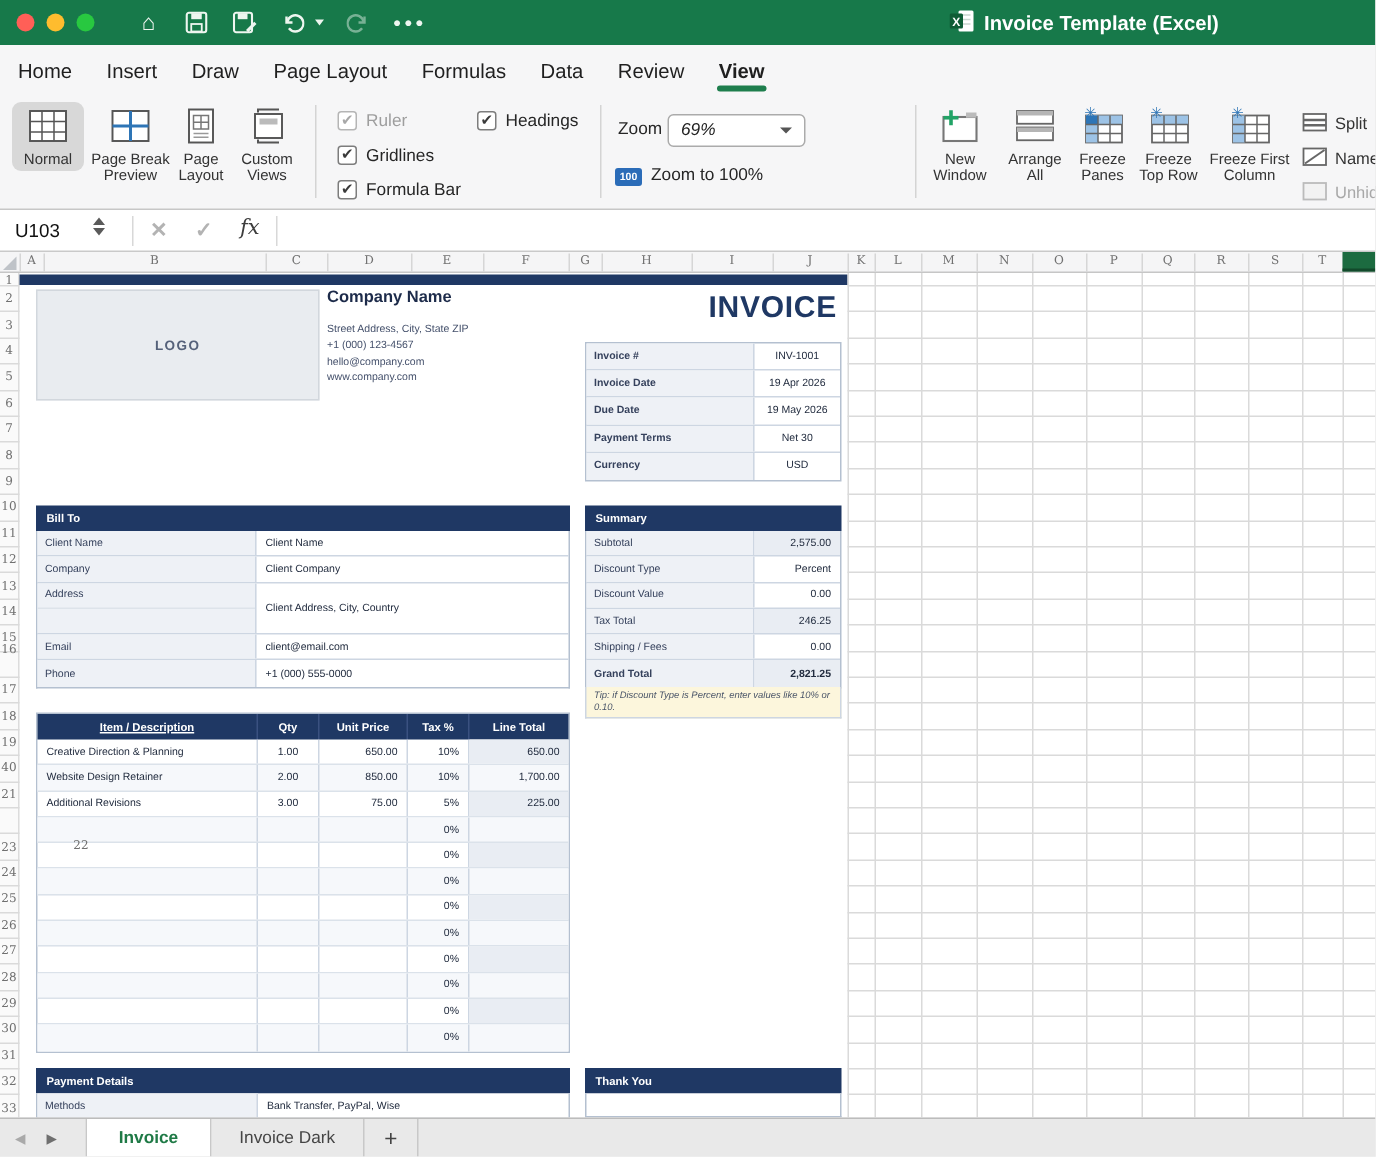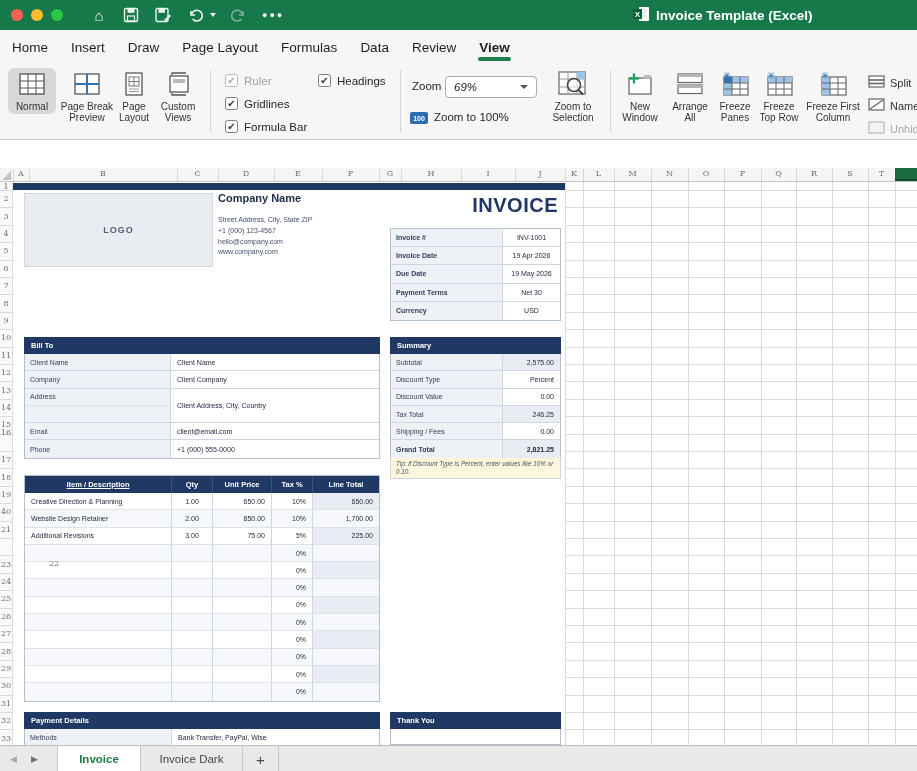--- a/index.html
+++ b/index.html
@@ -241,35 +241,20 @@
 
     <div class="rsep" style="left:400px;"></div>
 
     <span class="zoom-label" style="left:412px;top:16px;">Zoom</span>
     <div class="zoom-select" style="left:445px;top:12px;font-style:italic;">
       <span>69%</span>
       <span class="zs-chev"></span>
     </div>
     <span class="chip100" style="left:410px;top:48px;">100</span>
     <span class="zoom-label" style="left:434px;top:47px;">Zoom to 100%</span>
-    <div class="rbtn" style="left:542px;width:62px;">
-      <span class="ric">
-        <svg width="30" height="26" viewBox="0 0 30 26">
-            <rect x="1" y="1" width="26" height="22" fill="#fff" stroke="#666" stroke-width="1.2"></rect>
-            <line x1="10" y1="1" x2="10" y2="23" stroke="#999"></line>
-            <line x1="19" y1="1" x2="19" y2="23" stroke="#999"></line>
-            <line x1="1" y1="8" x2="27" y2="8" stroke="#999"></line>
-            <line x1="1" y1="16" x2="27" y2="16" stroke="#999"></line>
-            <rect x="19" y="1" width="8" height="7" fill="#9dc3e6"></rect>
-            <circle cx="16" cy="14" r="6.5" fill="rgba(255,255,255,.55)" stroke="#444" stroke-width="1.6"></circle>
-            <line x1="20.5" y1="19" x2="25" y2="23.5" stroke="#444" stroke-width="2"></line>
-          </svg>
-      </span>
-      <span>Zoom to Selection</span>
-    </div>
 
     <div class="rsep" style="left:610px;"></div>
 
     <div class="rbtn" style="left:616px;width:48px;">
       <span class="ric">
         <svg width="28" height="24" viewBox="0 0 28 24">
             <rect x="3" y="6" width="22" height="16" fill="#fff" stroke="#777" stroke-width="1.4"></rect>
             <rect x="18" y="3" width="7" height="3.5" fill="#bbb"></rect>
             <line x1="8" y1="1.5" x2="8" y2="11.5" stroke="#21a366" stroke-width="2.4"></line>
             <line x1="3" y1="6.5" x2="13" y2="6.5" stroke="#21a366" stroke-width="2.4"></line>
@@ -355,20 +340,35 @@
     <div class="stackrow disabled" style="left:868px;top:57px;">
       <span>
         <svg width="17" height="13" viewBox="0 0 17 13">
             <rect x="1" y="1" width="15" height="11" fill="#f2f2f2" stroke="#bbb" stroke-width="1.2"></rect>
           </svg>
       </span>
       <span>Unhide</span>
     </div>
   </div>
 
+  <div class="fbar">
+    <div class="namebox">
+        <span>U103</span>
+      </div>
+    <div class="stepper">
+        <span class="stp-up"></span>
+        <span class="stp-dn"></span>
+      </div>
+    <div class="fsep" style="left:88px;"></div>
+    <span class="fb-x">✕</span>
+    <span class="fb-ok">✓</span>
+    <span class="fb-fx">fx</span>
+    <div class="fsep" style="left:184px;"></div>
+    <div style="position:absolute;left:188px;top:0;right:0;height:27px;"></div>
+  </div>
 
   <div class="sheet">
     <div class="colhead">
         <div class="col-letter" style="left: 14px;">A</div>
         <div class="col-letter" style="left: 96px;">B</div>
         <div class="col-letter" style="left: 190.5px;">C</div>
         <div class="col-letter" style="left: 239px;">D</div>
         <div class="col-letter" style="left: 291px;">E</div>
         <div class="col-letter" style="left: 343.5px;">F</div>
         <div class="col-letter" style="left: 383px;">G</div>

